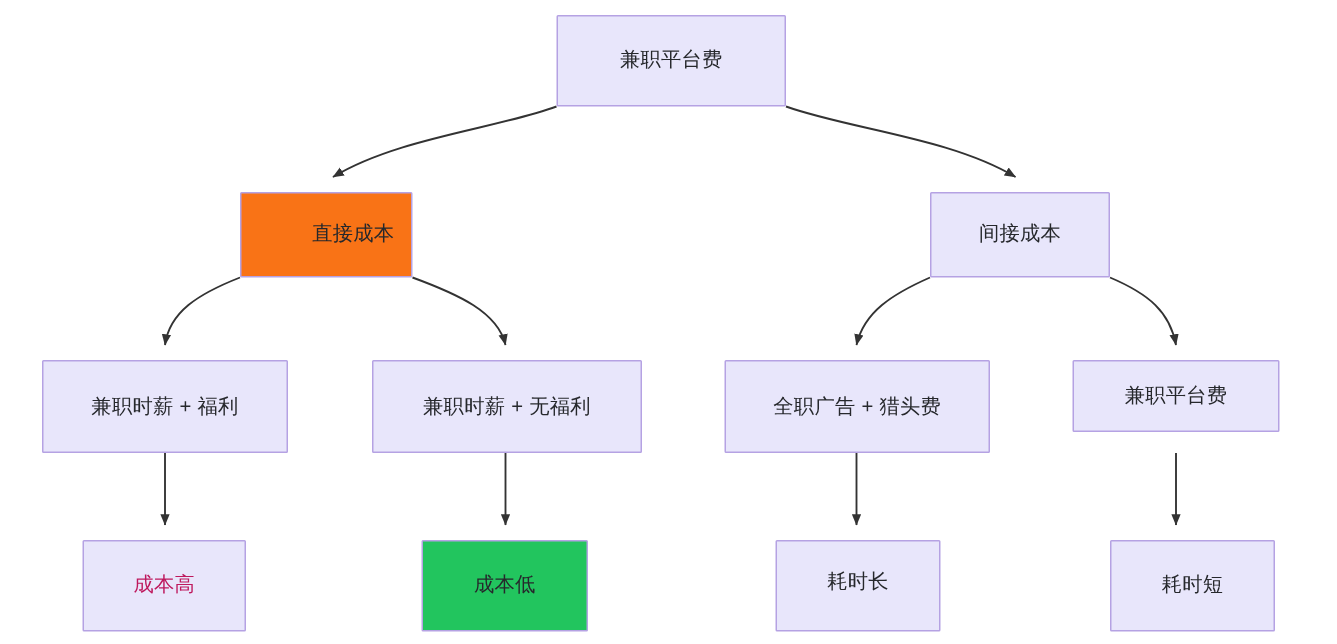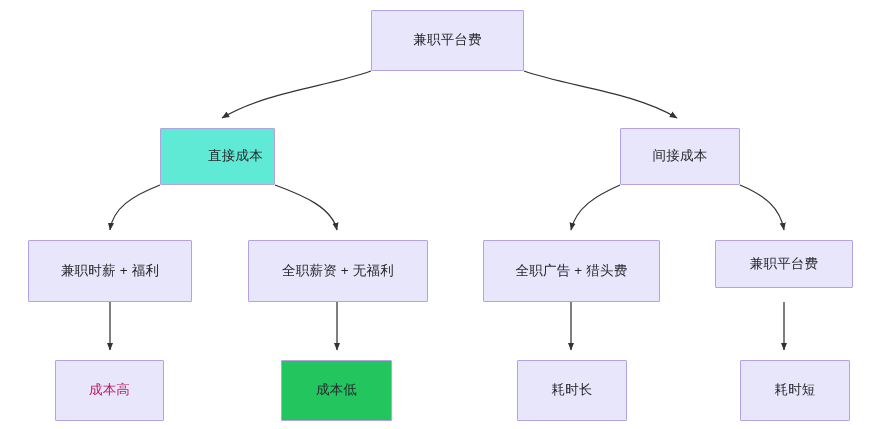--- a/index.html
+++ b/index.html
@@ -66,45 +66,45 @@
         <path d="M 337,302 L 337,350" marker-end="url(#arrowhead)" stroke="#333333"></path>
         <path d="M 571,302 L 571,350" marker-end="url(#arrowhead)" stroke="#333333"></path>
         <path d="M 784,302 L 784,350" marker-end="url(#arrowhead)" stroke="#333333"></path>
       </g>
   </svg>
 
   <div id="node-layer">
       <div class="node" style="left: 371px; top: 10px; width: 153px; height: 61px; background: rgb(232, 230, 251); border-color: rgb(181, 162, 227);">
         <span class="node-label" style="color: rgb(38, 40, 44);">兼职平台费</span>
       </div>
-      <div class="node" style="left: 160px; top: 128px; width: 115px; height: 57px; background: #5eead4; border-color: rgb(181, 162, 227); padding-left: 36px;">
+      <div class="node" style="left: 160px; top: 128px; width: 115px; height: 57px; background: #f97316; border-color: rgb(181, 162, 227); padding-left: 36px;">
         <span class="node-label" style="color: rgb(38, 40, 44);">直接成本</span>
       </div>
       <div class="node" style="left: 620px; top: 128px; width: 120px; height: 57px; background: rgb(232, 230, 251); border-color: rgb(181, 162, 227);">
         <span class="node-label" style="color: rgb(38, 40, 44);">间接成本</span>
       </div>
       <div class="node" style="left: 28px; top: 240px; width: 164px; height: 62px; background: rgb(232, 230, 251); border-color: rgb(181, 162, 227);">
         <span class="node-label" style="color: rgb(38, 40, 44);">兼职时薪 + 福利</span>
       </div>
       <div class="node" style="left: 248px; top: 240px; width: 180px; height: 62px; background: rgb(232, 230, 251); border-color: rgb(181, 162, 227);">
-        <span class="node-label" style="color: rgb(38, 40, 44);">全职薪资 + 无福利</span>
+        <span class="node-label" style="color: rgb(38, 40, 44);">兼职时薪 + 无福利</span>
       </div>
       <div class="node" style="left: 483px; top: 240px; width: 177px; height: 62px; background: rgb(232, 230, 251); border-color: rgb(181, 162, 227);">
         <span class="node-label" style="color: rgb(38, 40, 44); text-align: right;">全职广告 + 猎头费</span>
       </div>
       <div class="node" style="left: 715px; top: 240px; width: 138px; height: 48px; background: rgb(232, 230, 251); border-color: rgb(181, 162, 227);">
         <span class="node-label" style="color: rgb(38, 40, 44);">兼职平台费</span>
       </div>
       <div class="node" style="left: 55px; top: 360px; width: 109px; height: 61px; background: rgb(232, 230, 251); border-color: rgb(181, 162, 227);">
         <span class="node-label" style="color: #be185d;">成本高</span>
       </div>
       <div class="node" style="left: 281px; top: 360px; width: 111px; height: 61px; background: #22c55e; border-color: rgb(181, 162, 227);">
         <span class="node-label" style="color: rgb(38, 40, 44);">成本低</span>
       </div>
       <div class="node" style="left: 517px; top: 360px; width: 110px; height: 61px; background: rgb(232, 230, 251); border-color: rgb(181, 162, 227);">
-        <span class="node-label" style="color: rgb(38, 40, 44);">耗时长</span>
+        <span class="node-label" style="color: rgb(38, 40, 44); font-family: Liberation Mono, monospace;">耗时长</span>
       </div>
       <div class="node" style="left: 740px; top: 360px; width: 110px; height: 61px; background: rgb(232, 230, 251); border-color: rgb(181, 162, 227);">
         <span class="node-label" style="color: rgb(38, 40, 44);">耗时短</span>
       </div>
     </div>
 
 </div>
 
 </body></html>

